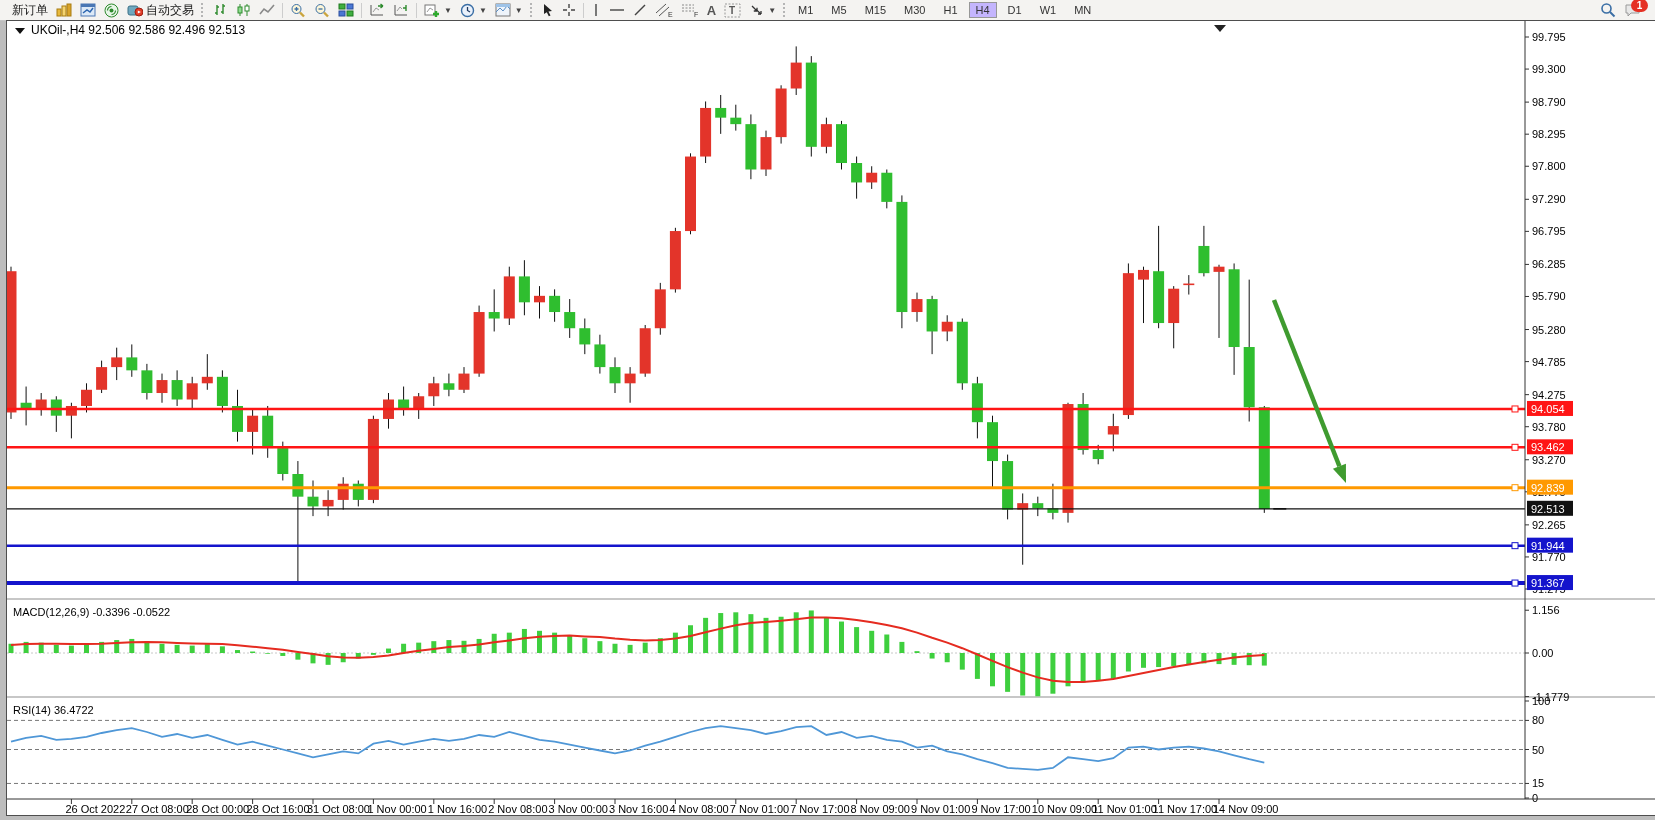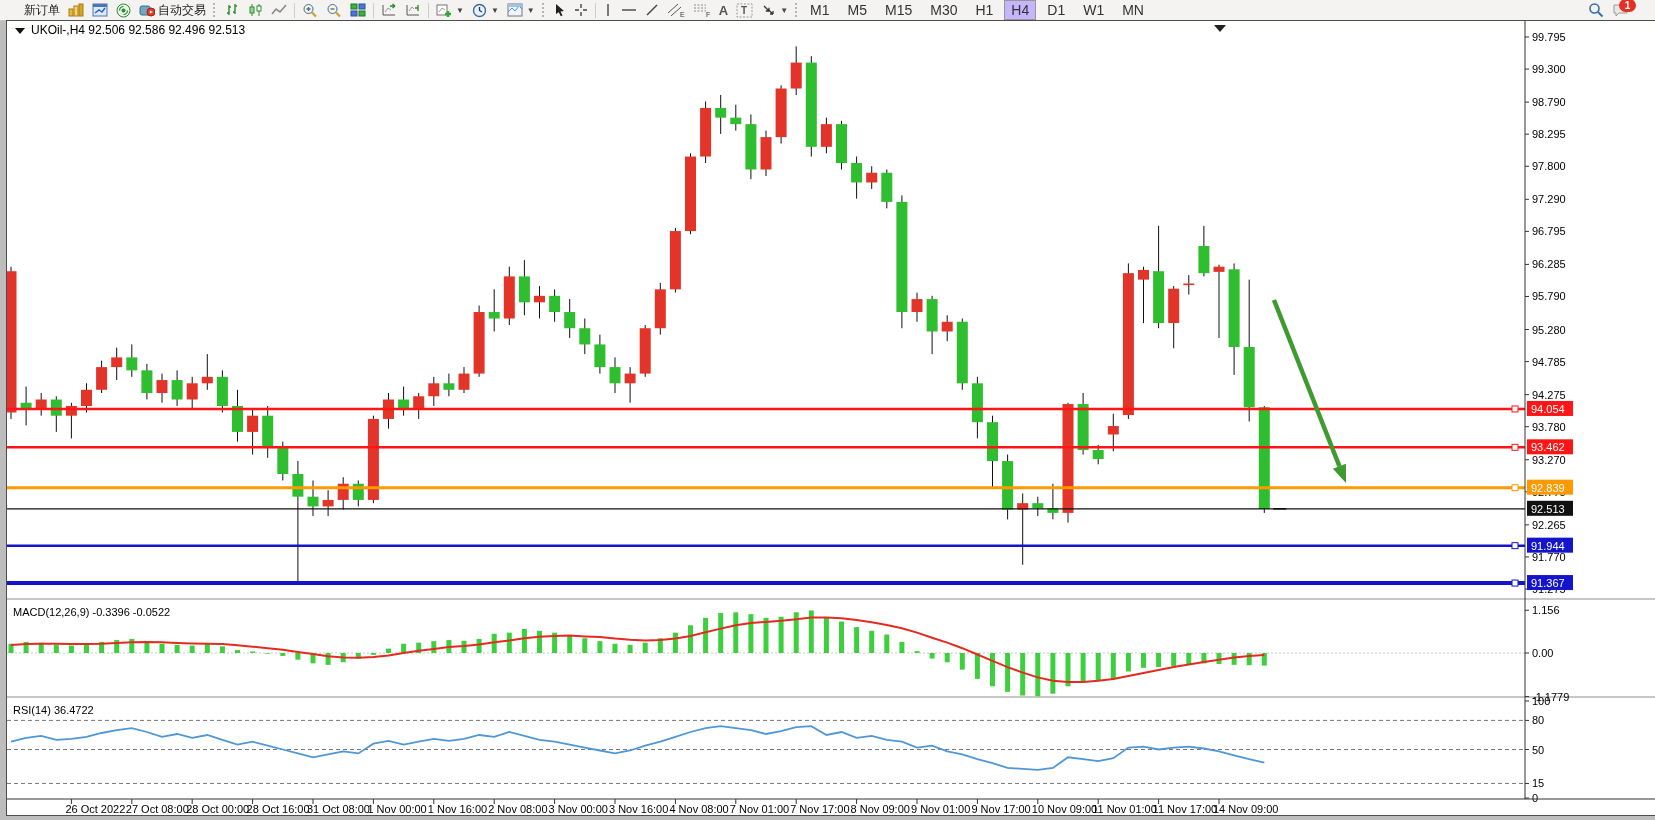--- a/index.html
+++ b/index.html
@@ -1,22 +1,22 @@
 <!DOCTYPE html>
 <html><head>
 <meta charset="utf-8">
 <style>
   html,body{margin:0;padding:0}
   body{width:1655px;height:820px;background:#bdbdbd;font-family:"Liberation Sans",sans-serif;overflow:hidden;position:relative}
-  .toolbar{height:20px;background:#f4f3f1;border-bottom:1px solid #c6c6c6;display:flex;align-items:center;padding:0 20px;font-size:12px;white-space:nowrap}
+  .toolbar{height:20px;background:#f4f3f1;border-bottom:1px solid #c6c6c6;display:flex;align-items:center;padding:0 8px;font-size:12px;white-space:nowrap}
   .tbtn{height:18px;display:inline-flex;align-items:center;gap:3px;padding:0 4px;color:#1a1a1a;cursor:default}
   .tsep{width:1px;height:15px;background:#cdcdcd;margin:0 3px}
   .grip{width:3px;height:14px;border-left:2px dotted #b5b5b5;margin:0 3px}
   .caret{font-size:8px;color:#444;margin-left:1px}
-  .tf{font-size:14px;padding:1px 6px;color:#333;border:1px solid transparent}
+  .tf{font-size:11px;padding:1px 6px;color:#333;border:1px solid transparent}
   .tf.active{background:#c4b5fd;border:1px solid #979797}
   .right-tools{margin-left:auto;display:flex;align-items:center;gap:8px;padding-right:6px}
   .chat-wrap{position:relative;display:inline-block}
   .chat-badge{position:absolute;top:-4px;right:-7px;background:#e53023;color:#fff;font-size:10px;font-weight:bold;border-radius:8px;min-width:13px;height:13px;line-height:13px;text-align:center;padding:0 2px}
   .chartwin{position:absolute;left:6px;top:20px;width:1649px;height:794px;background:#ffffff;border:1px solid #4e4e4e;box-sizing:content-box}
   svg text{font-family:"Liberation Sans",sans-serif}
   .icon-svg{display:block}
 </style>
 </head>
 <body>

